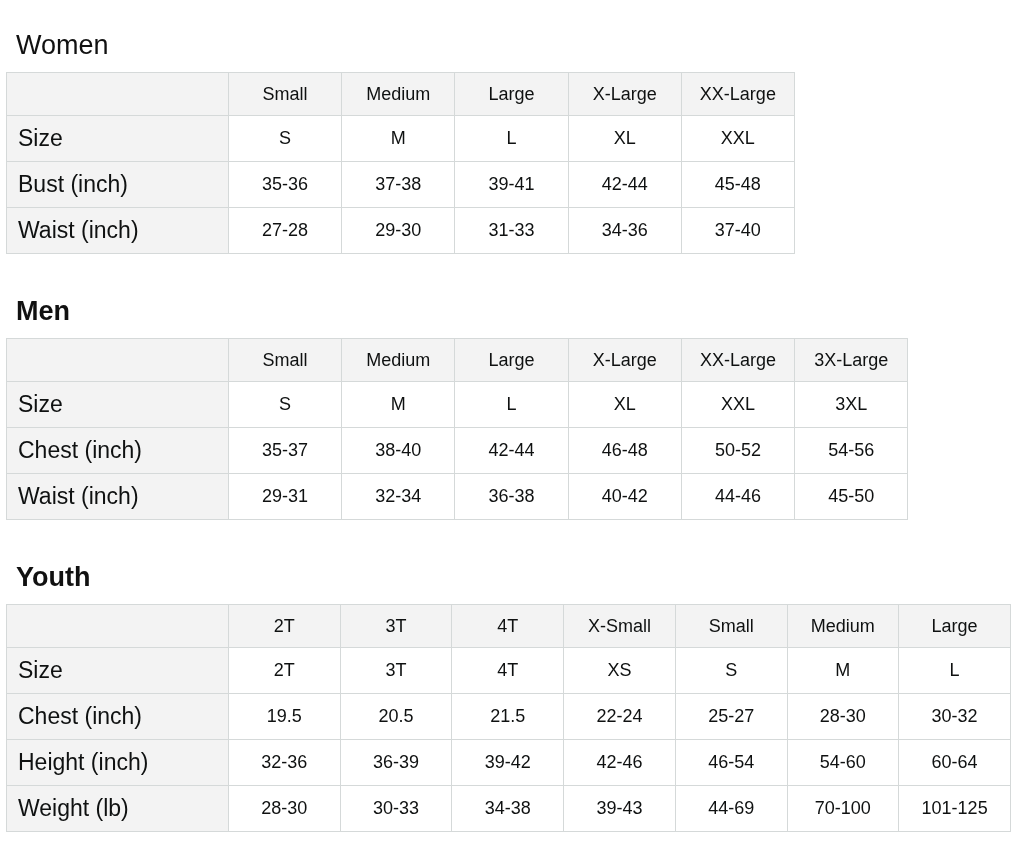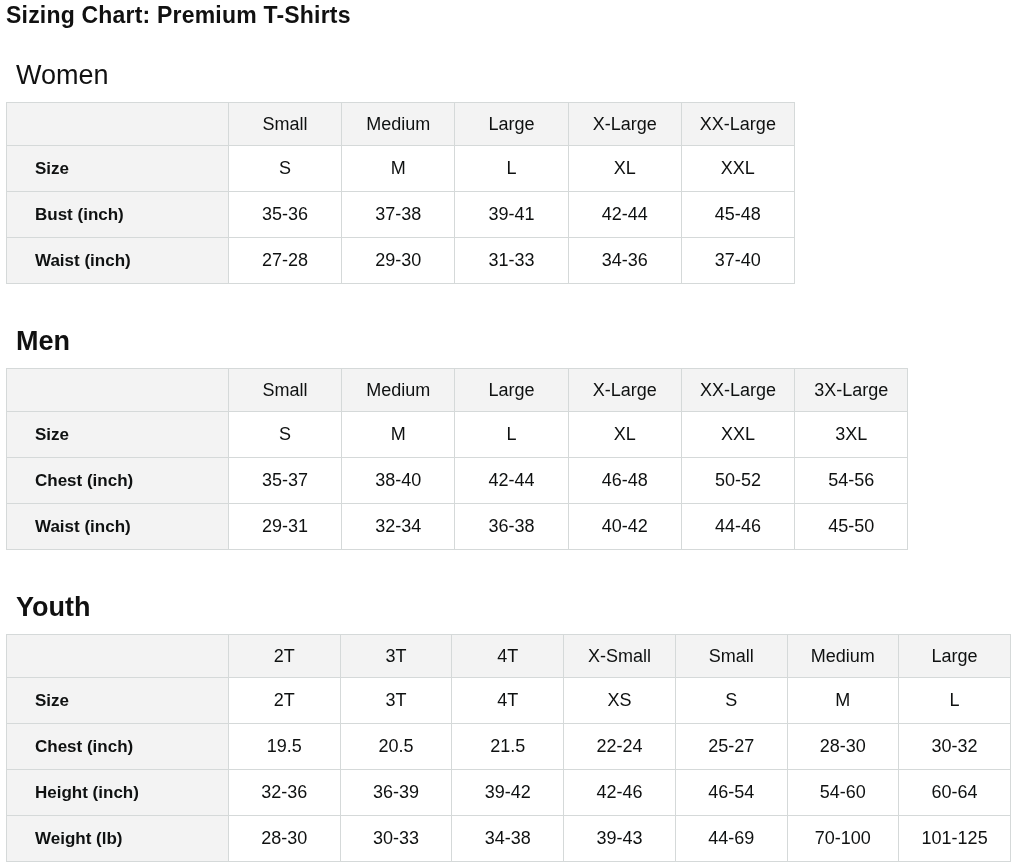--- a/index.html
+++ b/index.html
@@ -42,37 +42,36 @@
     white-space:nowrap;
   }
   thead th{
     background:var(--header-bg);
     font-weight:400;
     text-align:center;
     height:43px;
   }
   tbody th{
     background:var(--label-bg);
-    font-weight:700;
-    font-size:17px;
+    font-weight:400;
+    font-size:23px;
     text-align:left;
-    padding-left:28px;
+    padding-left:11px;
     height:46px;
   }
   td{
     background:#ffffff;
     text-align:center;
     height:46px;
   }
 </style>
 </head>
 <body>
 
 <div class="page">
-  <h1>Sizing Chart: Premium T-Shirts</h1>
   <div id="sections">
   <section>
     <h2>Women</h2>
     <table style="width: 789px;">
       <colgroup>
             <col style="width: 222px;">
           </colgroup>
       <thead>
             <tr>
               <th></th>

